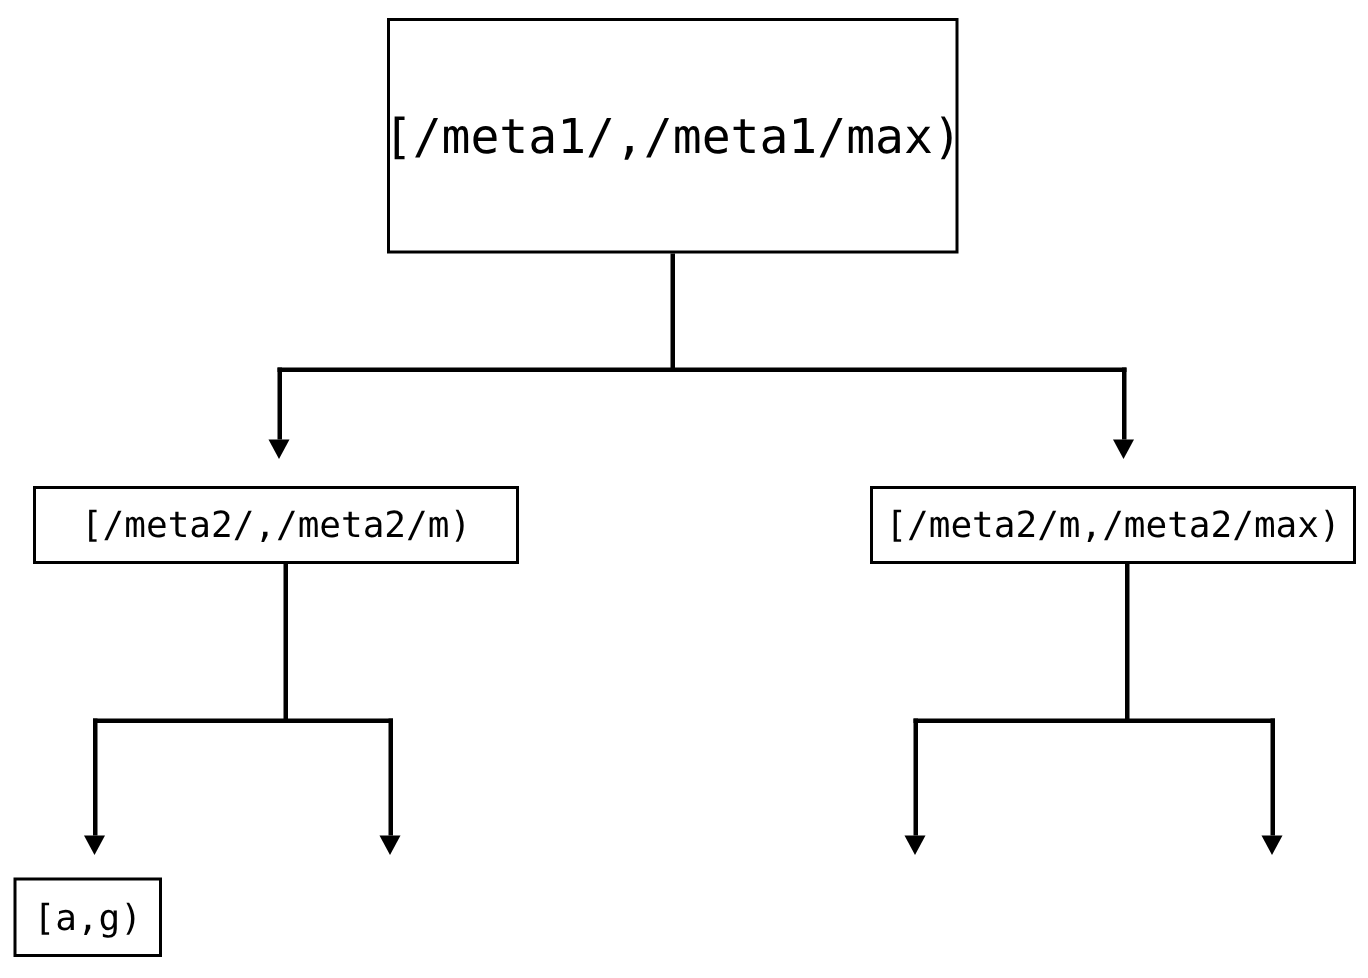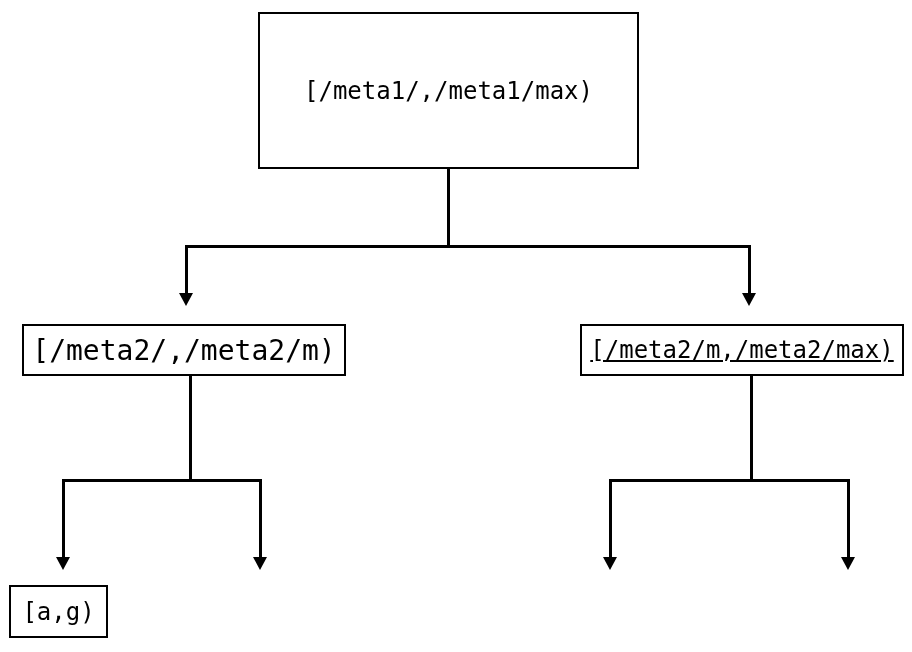--- a/index.html
+++ b/index.html
@@ -25,36 +25,35 @@
     justify-content: center;
     color: #000000;
     white-space: pre;
     letter-spacing: 0px;
   }
   .node-root {
     left: 258px;
     top: 12px;
     width: 381px;
     height: 157px;
-    font-size: 24px;
+    font-size: 32px;
   }
   .node-mid-left {
     left: 22px;
     top: 324px;
     width: 324px;
     height: 52px;
-    font-size: 28px;
+    font-size: 24px;
   }
   .node-mid-right {
     left: 580px;
     top: 324px;
     width: 324px;
     height: 52px;
     font-size: 24px;
-    text-decoration: underline;
   }
   .node-leaf {
     top: 585px;
     height: 53px;
     font-size: 24px;
   }
   .leaf-ag   { left: 9px;   width: 99px; }
   .leaf-gm   { left: 204px; width: 99px; }
   .leaf-ms   { left: 553px; width: 101px; }
   .leaf-smax { left: 778px; width: 124px; }

